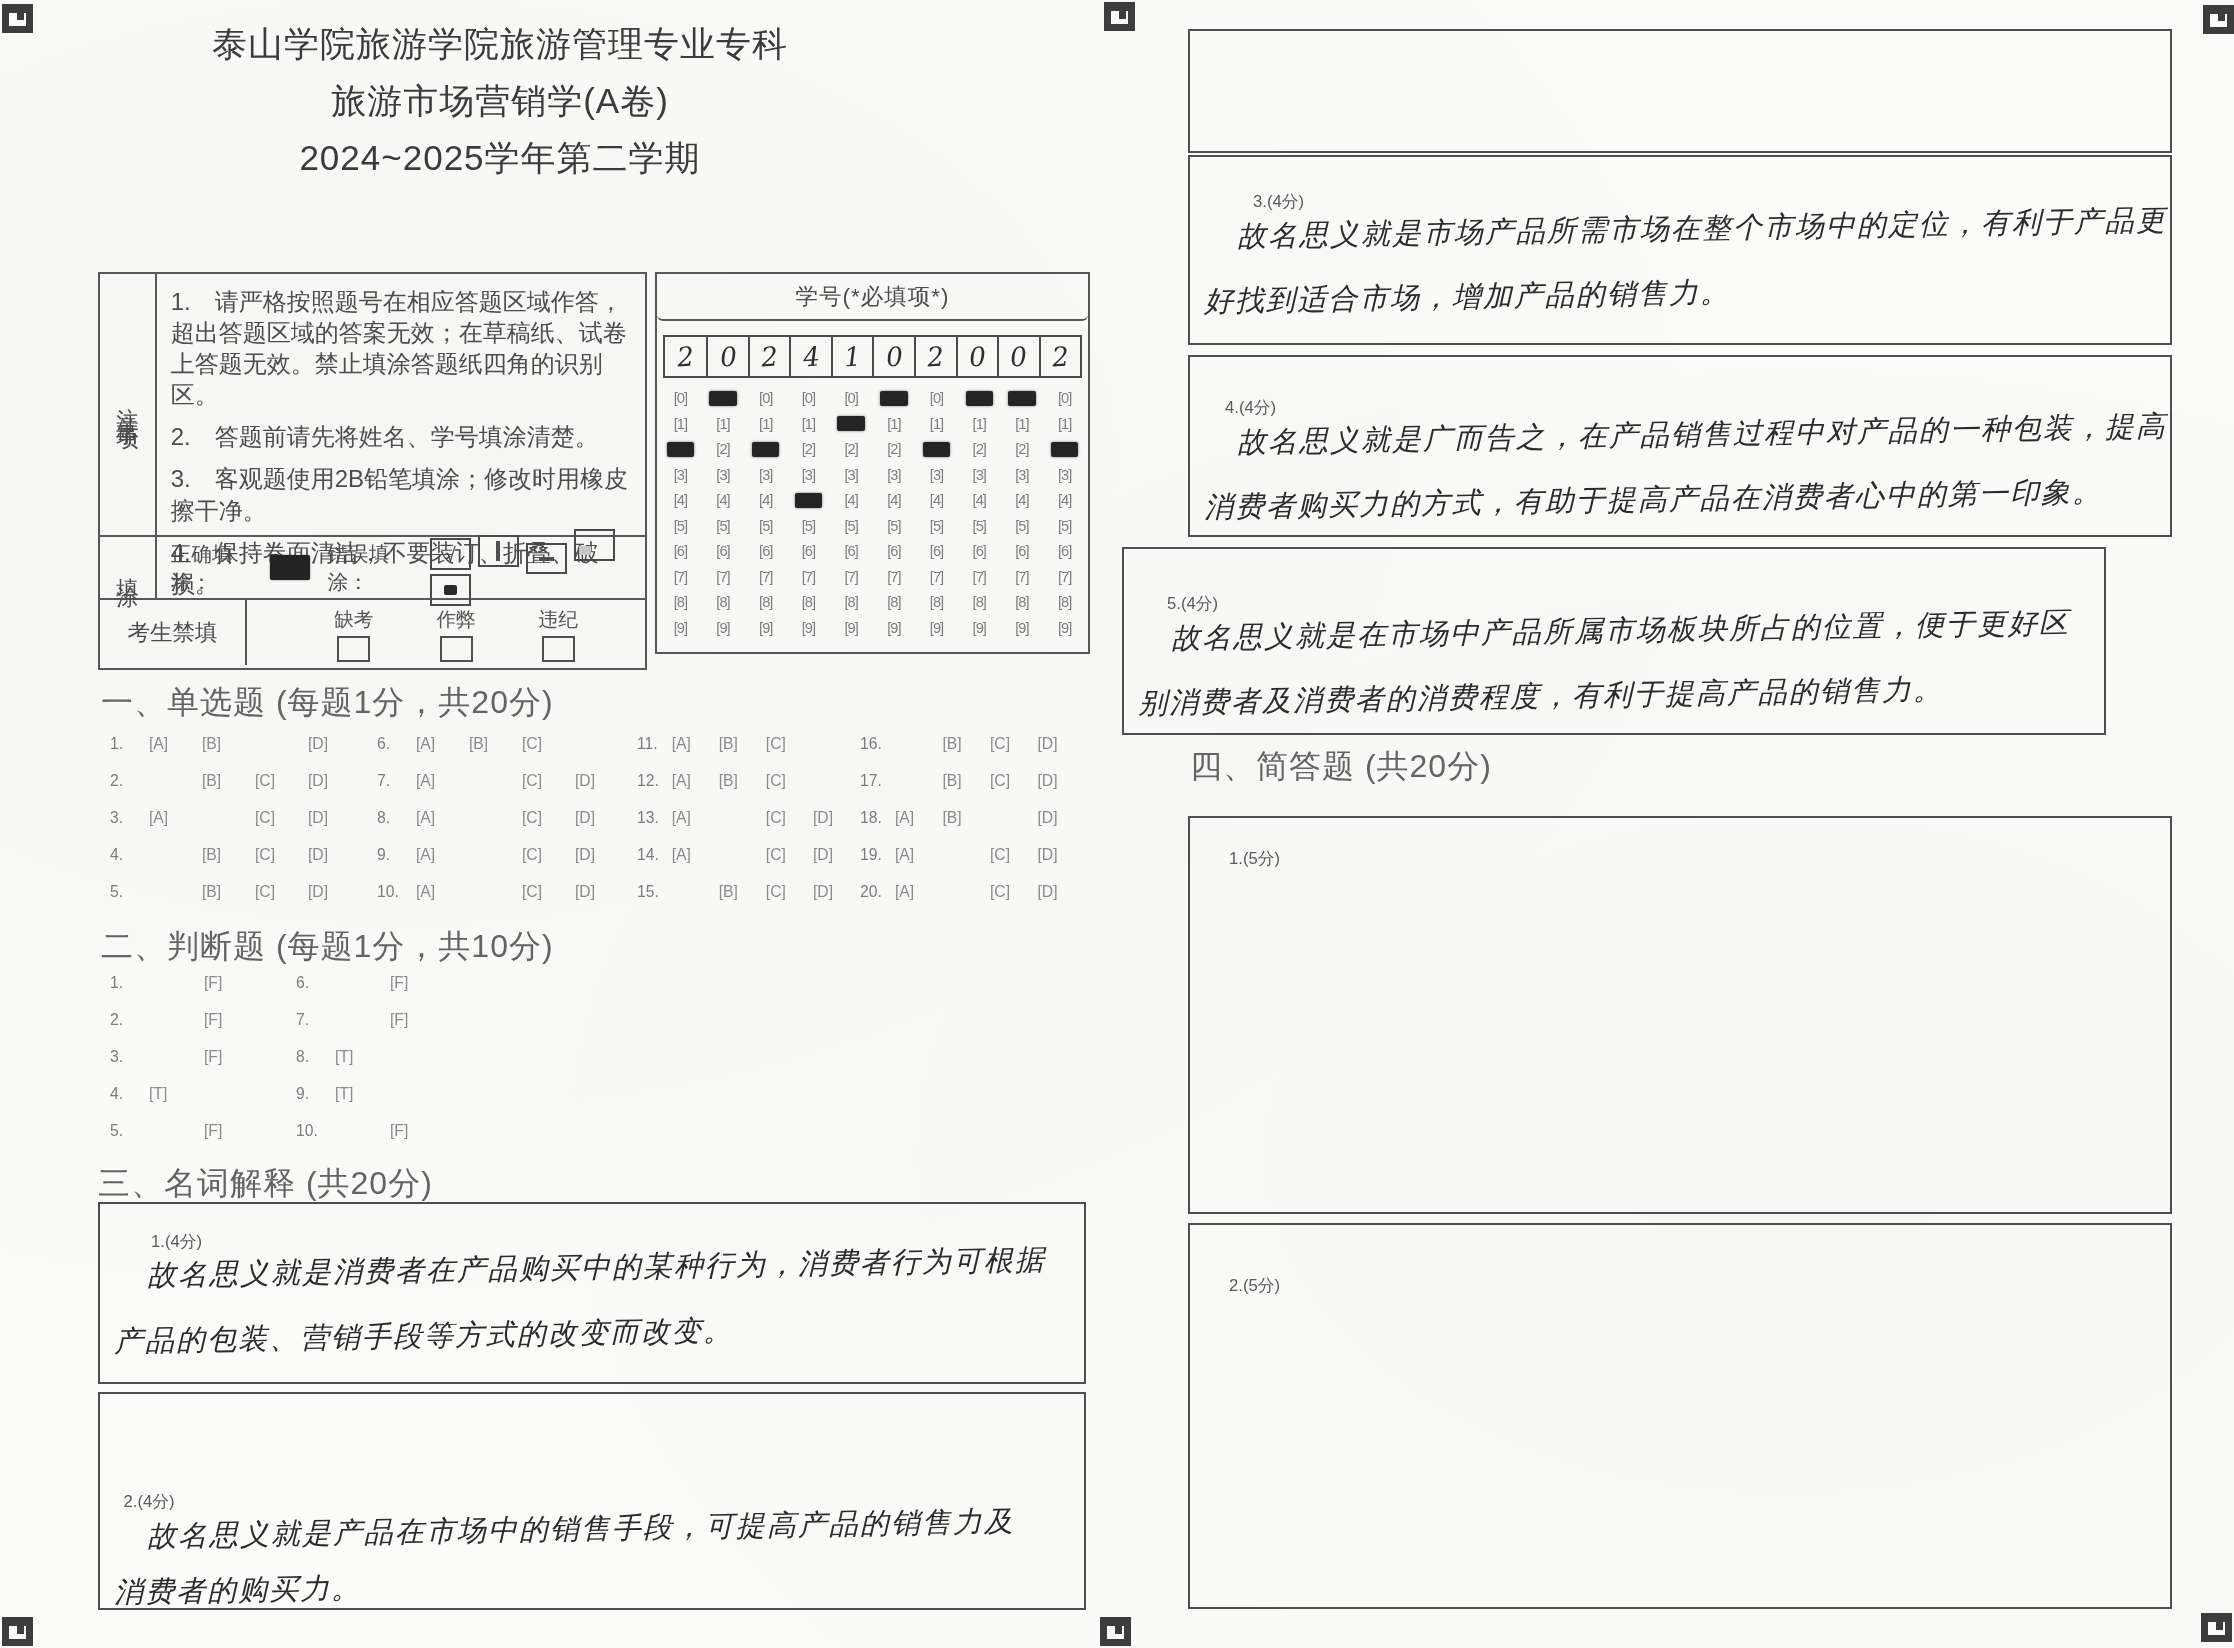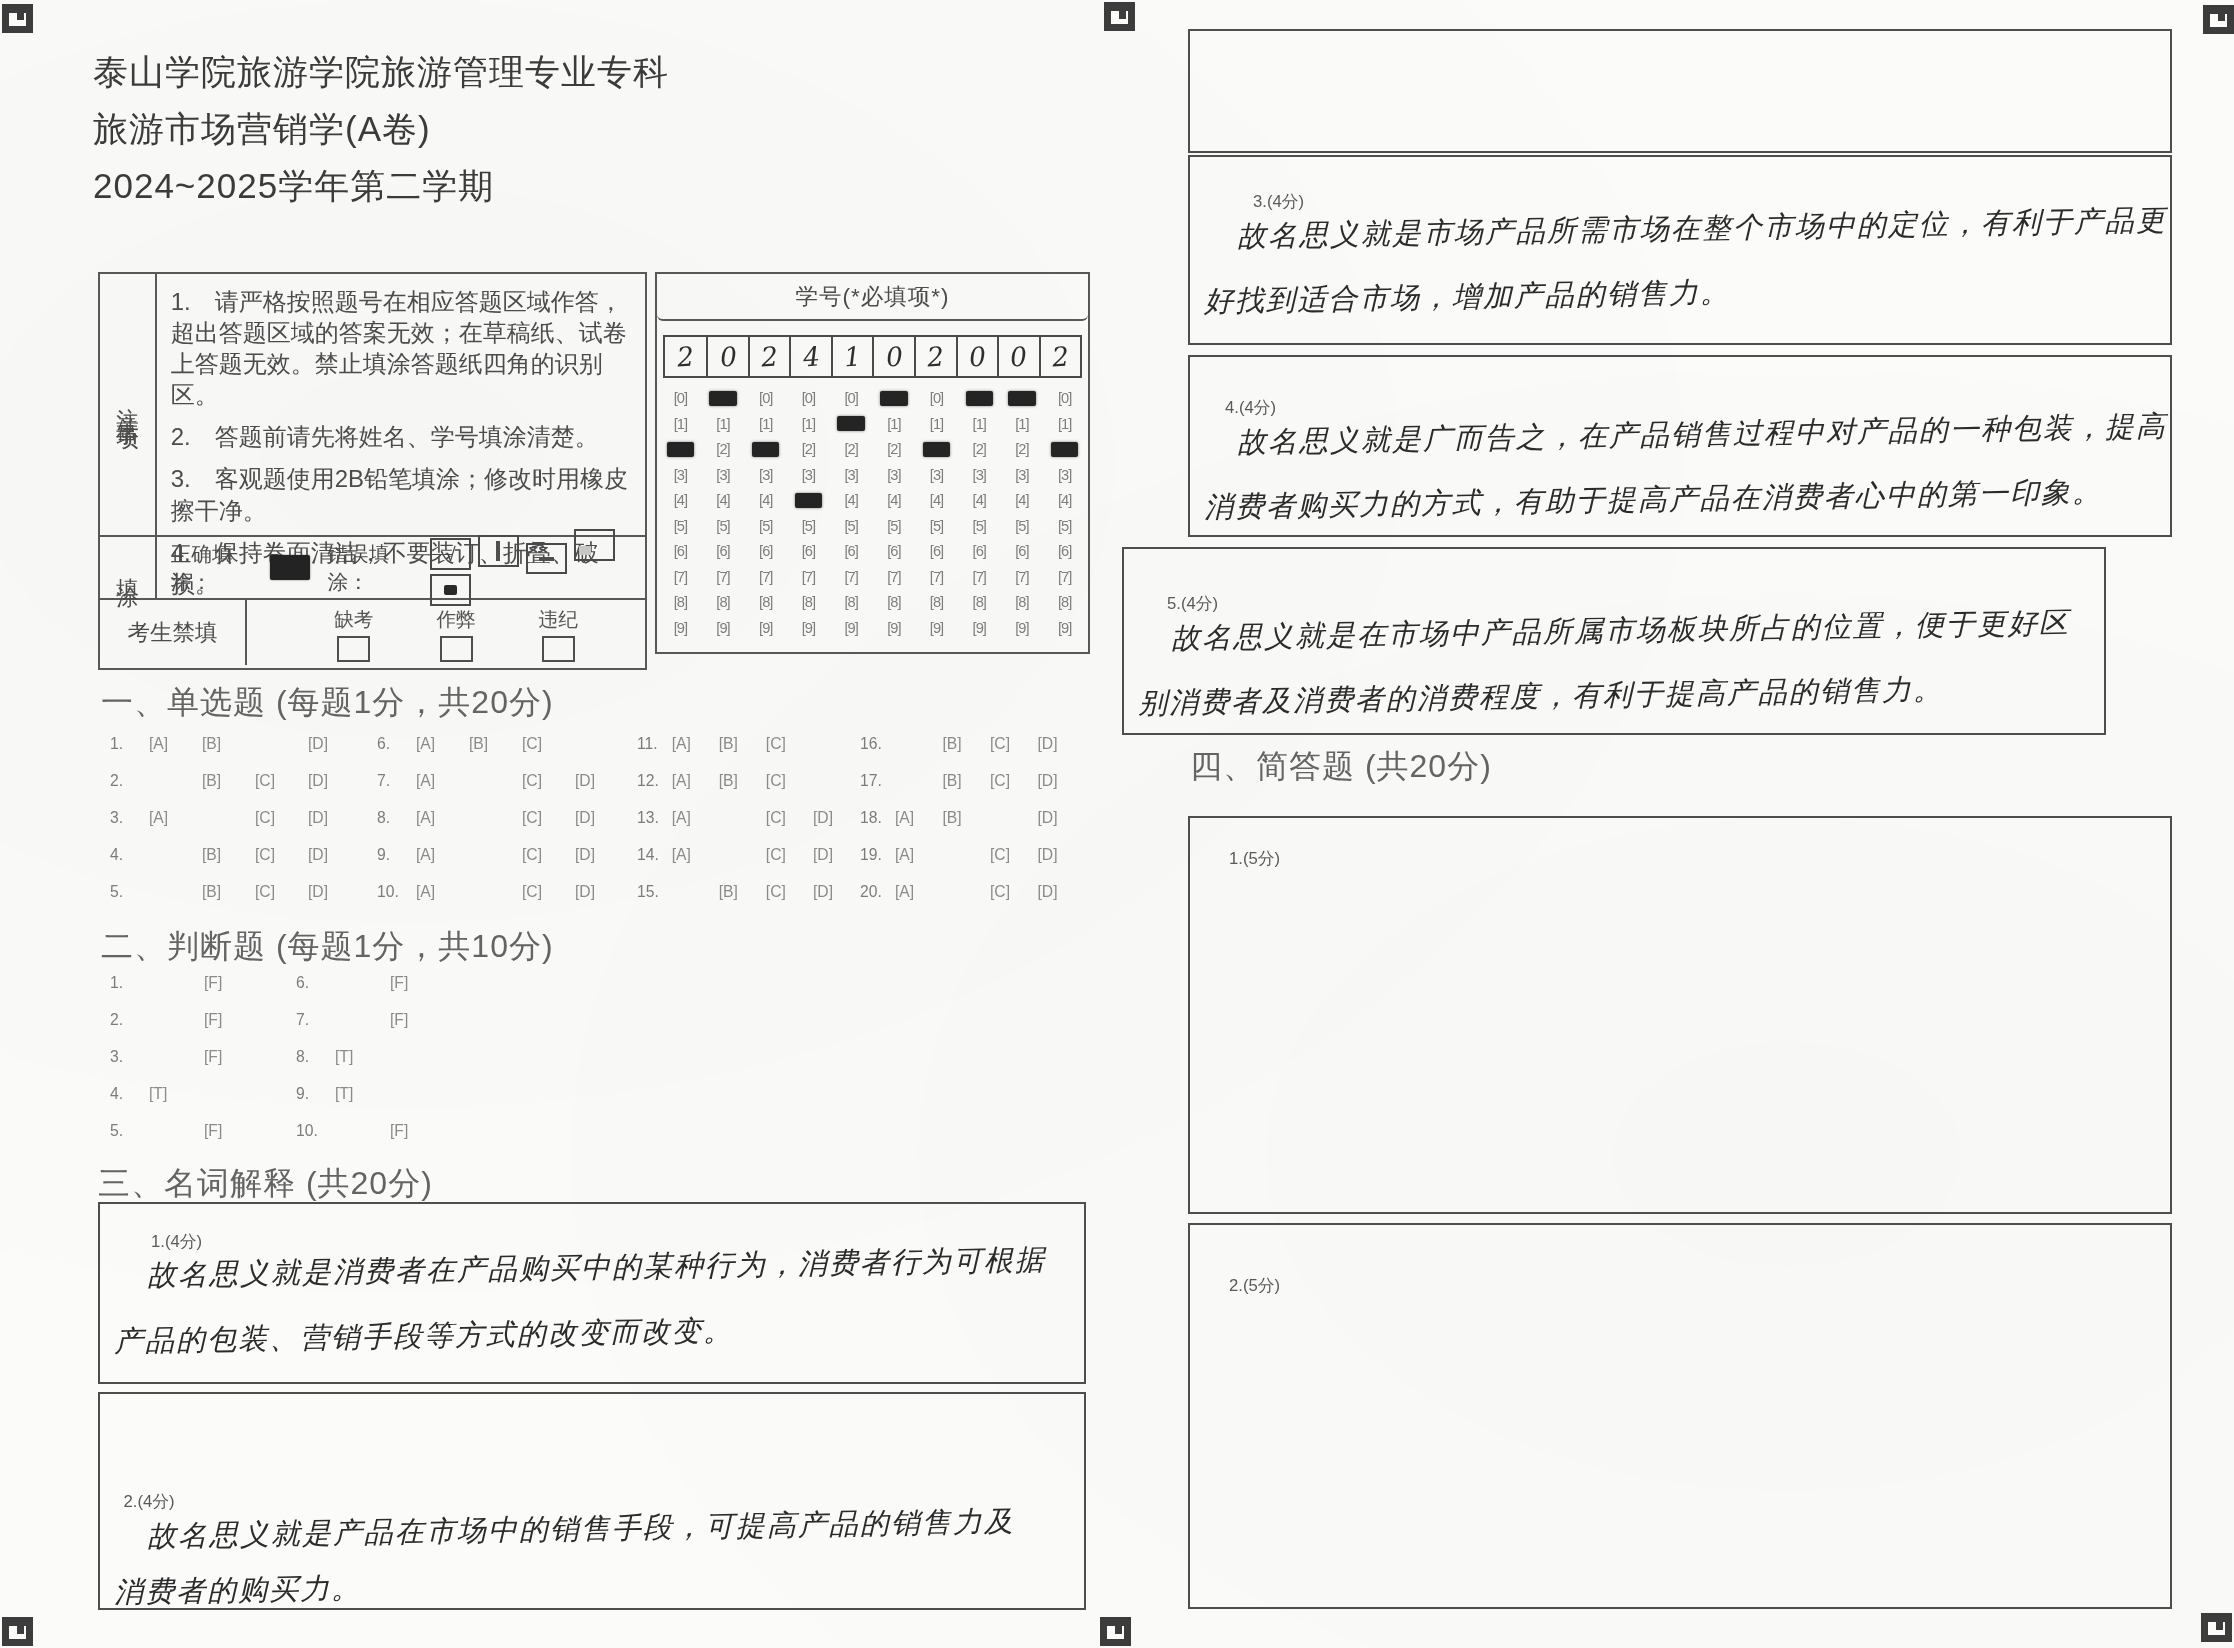--- a/index.html
+++ b/index.html
@@ -13,21 +13,21 @@
     color:#4c4c4c;
   }
   #sheet{position:relative;width:2235px;height:1649px;}
 
   
   .regmark{position:absolute;width:31px;height:29px;background:#3c3c3c;}
   .regmark::after{content:"";position:absolute;left:6.9px;top:8.8px;width:17.6px;height:13.7px;background:#fbfbfa;}
   .regmark::before{content:"";position:absolute;left:14.7px;top:8.8px;width:7.8px;height:7.8px;background:#3c3c3c;z-index:2;}
 
   
-  .title-block{position:absolute;left:93px;top:43px;width:814px;}
+  .title-block{position:absolute;left:93px;top:15px;width:814px;text-align:center;}
   .title-line{font-size:35px;line-height:57px;color:#3b3b3b;letter-spacing:1px;}
 
   
   .info-left{position:absolute;left:98px;top:272px;width:545px;height:394px;border:2px solid #585858;}
   .row-notice{height:261px;display:flex;border-bottom:2px solid #585858;}
   .row-fill{height:61px;display:flex;border-bottom:2px solid #585858;}
   .row-forbid{height:65px;display:flex;gap:20px;}
   .vlabel{width:55px;border-right:2px solid #585858;display:flex;align-items:center;justify-content:center;}
   .vlabel .vtxt{writing-mode:vertical-rl;text-orientation:upright;font-size:22.5px;letter-spacing:7.8px;color:#4c4c4c;}
   .notice-content{flex:1;padding:11.8px 11.8px 0 13.7px;font-size:24px;line-height:1.3;color:#4c4c4c;}

